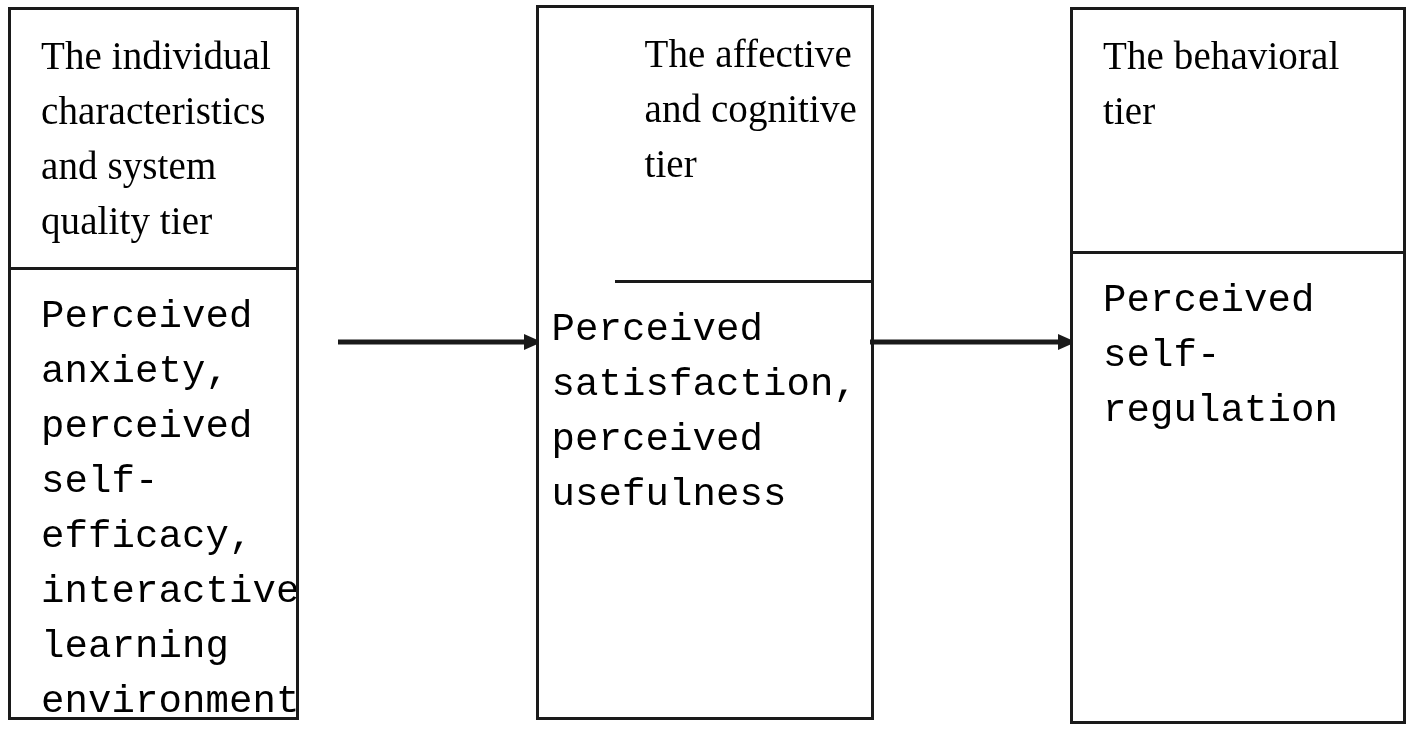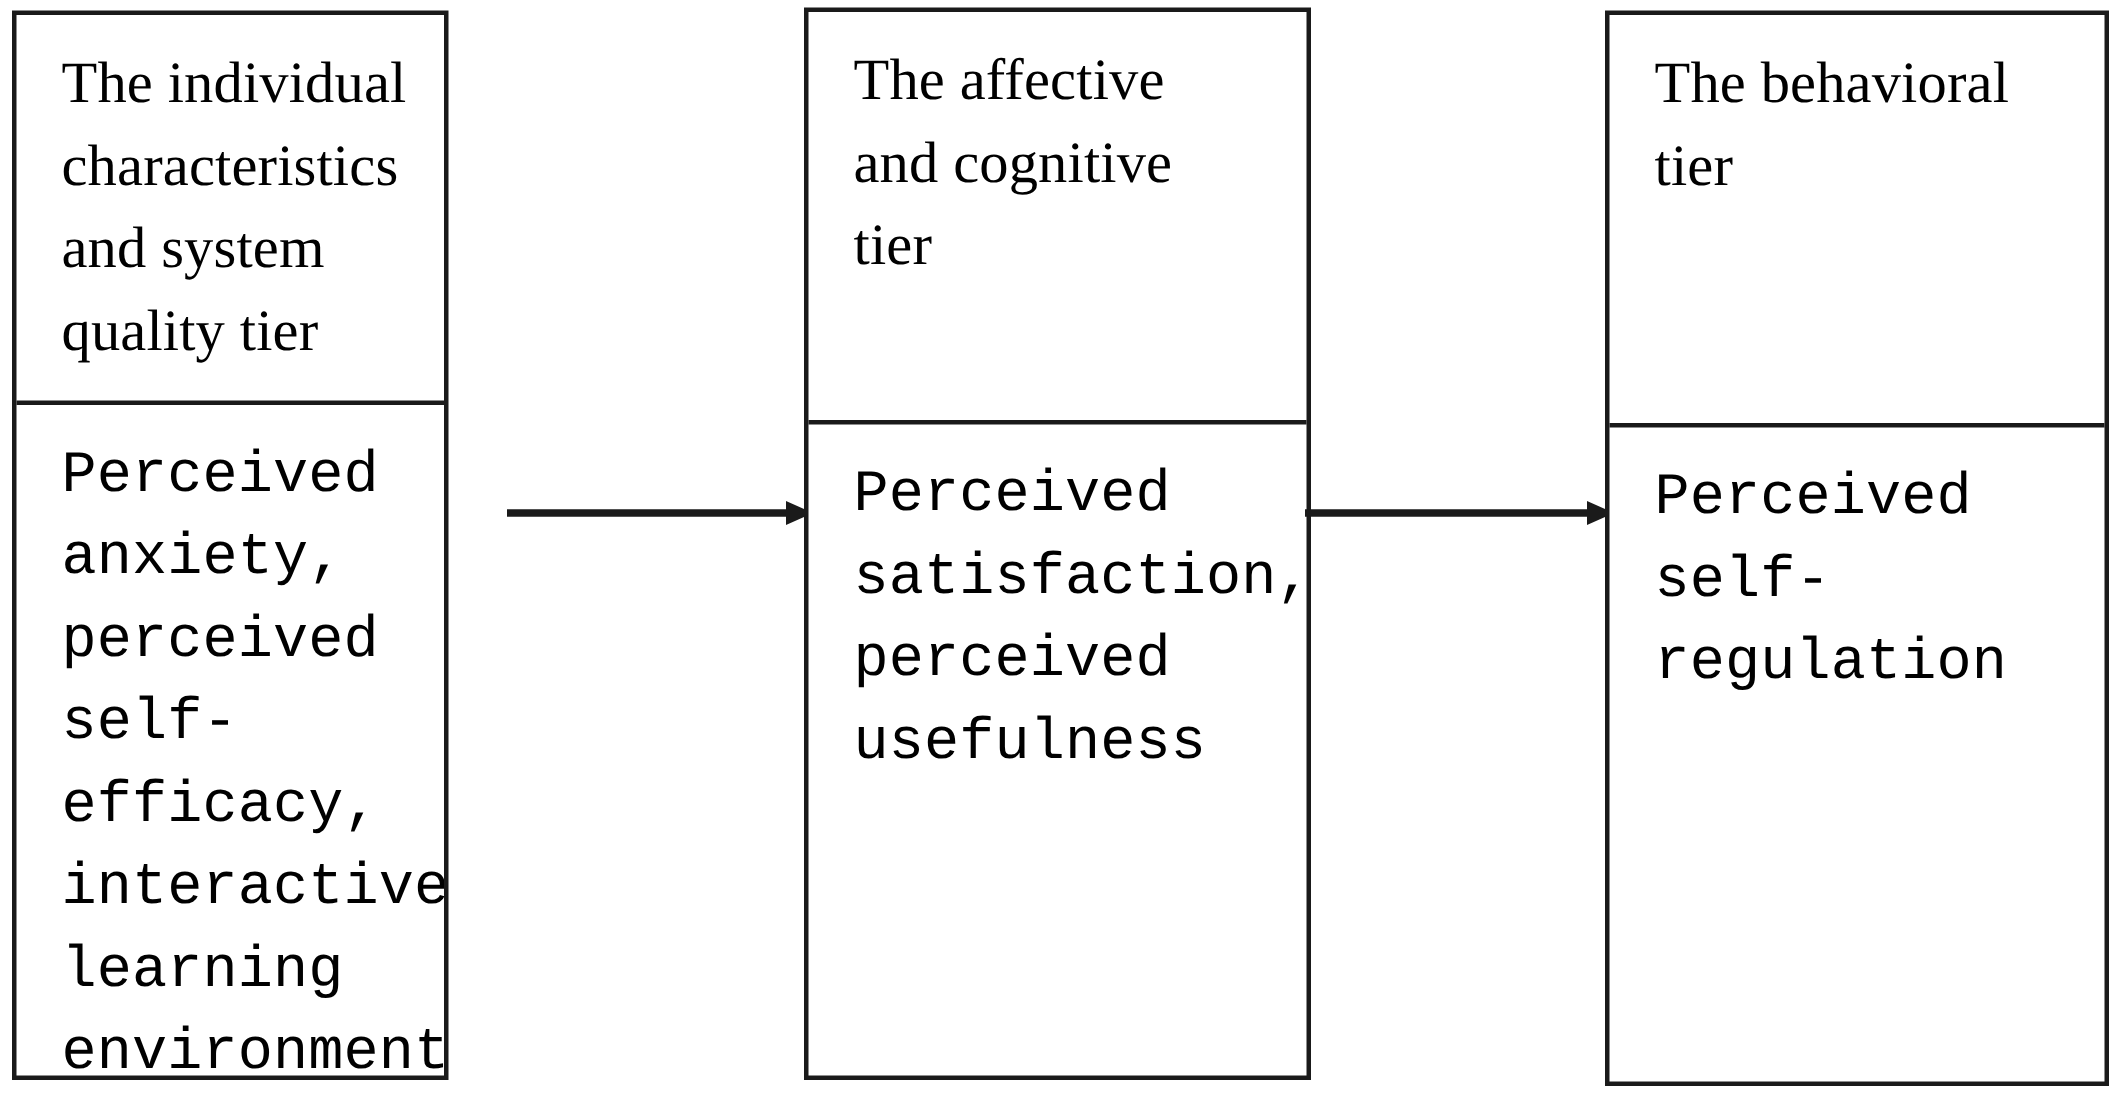--- a/index.html
+++ b/index.html
@@ -25,32 +25,32 @@
   
   .tier-column {
     position: absolute;
     box-sizing: border-box;
     border: 3px solid #1a1a1a;
     background: #ffffff;
     display: flex;
     flex-direction: column;
   }
   .tier-column.col-1 { left: 8px;    top: 7px;  width: 291px; height: 713px; }
-  .tier-column.col-2 { left: 536px;  top: 5px;  width: 338px; height: 715px; }
+  .tier-column.col-2 { left: 536px;  top: 5px;  width: 338px; height: 715px; align-items: flex-end; }
   .tier-column.col-3 { left: 1070px; top: 7px;  width: 336px; height: 717px; }
 
   .tier-cell {
     box-sizing: border-box;
     padding: 18px 14px 10px 30px;
     overflow: hidden;
   }
   
   .tier-column.col-1 .tier-cell.header { height: 273px; border-bottom: 3px solid #1a1a1a; }
   .tier-column.col-2 .tier-cell.header { height: 275px; border-bottom: 3px solid #1a1a1a; }
-  .tier-column.col-3 .tier-cell.header { height: 275px; border-bottom: 3px solid #1a1a1a; }
+  .tier-column.col-3 .tier-cell.header { height: 244px; border-bottom: 3px solid #1a1a1a; }
 
   .tier-cell.body { flex: 1 1 auto; padding-top: 20px; font-family: Liberation Mono, monospace; }
 
   .tier-text {
     margin: 0;
     font-size: 39px;
     line-height: 55px;
     letter-spacing: 0.1px;
     white-space: pre-line;
     font-weight: normal;

